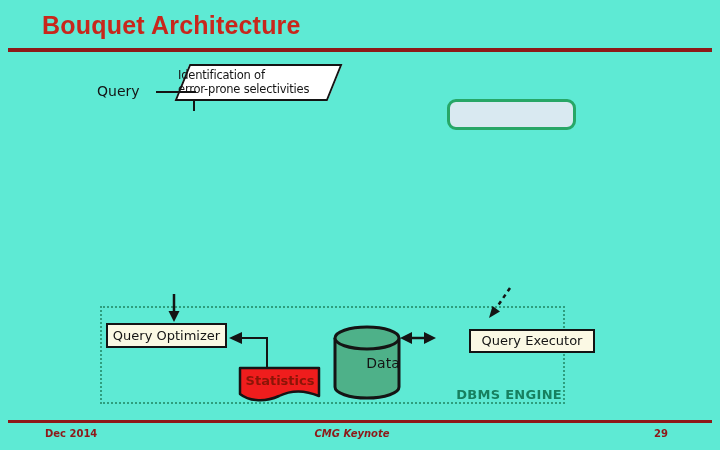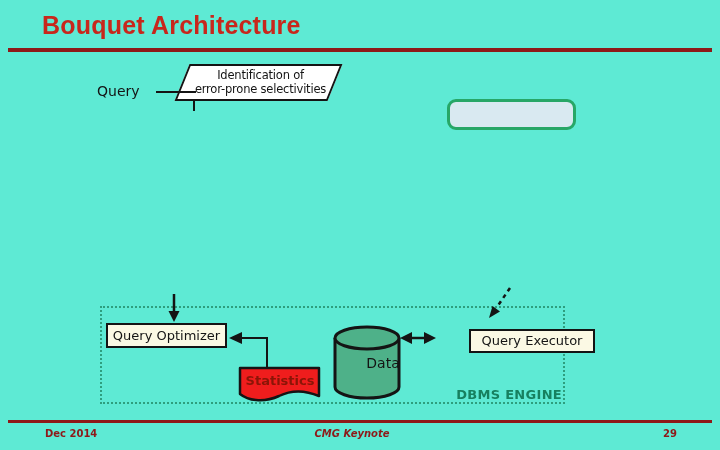--- a/index.html
+++ b/index.html
@@ -14,21 +14,21 @@
   .abs{position:absolute;box-sizing:border-box;}
 
   .title{left:42px;top:11px;font-family:"Liberation Sans",sans-serif;
          font-size:25px;font-weight:600;color:var(--title-red);letter-spacing:0.2px;}
   .title-rule{left:8px;top:48px;width:704px;height:4px;background:var(--rule-maroon);}
 
   .query-label{left:97px;top:83px;font-size:14px;color:var(--ink);}
 
   .para-shape{left:182px;top:64px;width:153px;height:37px;background:#ffffff;
               border:2px solid var(--ink);transform:skewX(-22deg);z-index:2;}
-  .para-text{left:178px;top:68px;width:165px;text-align:center;font-size:11.5px;
+  .para-text{left:178px;top:68px;width:165px;font-size:11.5px;
              letter-spacing:-0.2px;line-height:14px;color:var(--ink);z-index:3;}
 
   .highlight-box{left:447px;top:99px;width:129px;height:31px;background:var(--highlight-fill);
                  border:3px solid var(--green-border);border-radius:9px;}
 
   .dbms-box{left:100px;top:306px;width:465px;height:98px;border:2px dotted var(--teal-dotted);z-index:1;}
   .dbms-label{left:405px;top:387px;width:157px;text-align:right;font-size:13px;font-weight:bold;
               color:var(--teal-text);letter-spacing:0.3px;z-index:3;}
 
   .flow-box{background:var(--cream-fill);border:2px solid var(--ink);color:var(--ink);
@@ -42,21 +42,21 @@
   .cylinder-svg{left:332px;top:324px;z-index:3;}
   .data-label{left:348px;top:355px;width:70px;text-align:center;font-size:14px;
               color:var(--ink);z-index:4;}
 
   .connectors{left:0;top:0;width:720px;height:450px;z-index:2;pointer-events:none;}
 
   .footer-rule{left:8px;top:420px;width:704px;height:3px;background:var(--rule-maroon);}
   .footer{font-size:10px;font-weight:bold;color:var(--footer-maroon);top:428px;}
   .footer-date{left:45px;}
   .footer-center{left:0;width:704px;text-align:center;font-style:italic;}
-  .footer-page{right:43px;text-align:right;}
+  .footer-page{right:52px;text-align:right;}
 </style>
 </head>
 <body>
 
 <div class="slide">
 
   <div class="abs title">Bouquet Architecture</div>
   <div class="abs title-rule"></div>
 
   <div class="abs query-label">Query</div>

